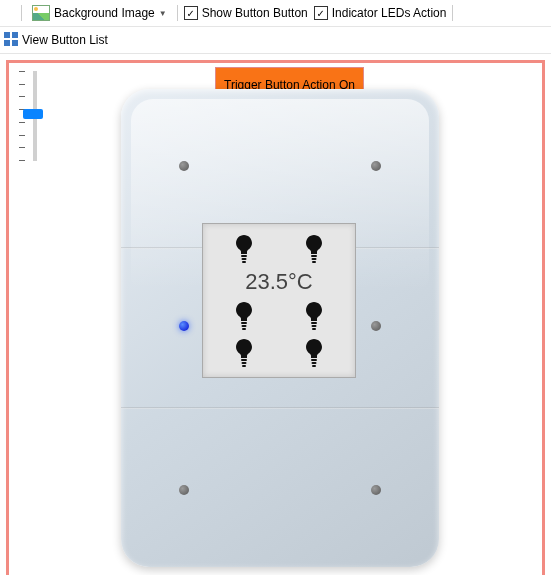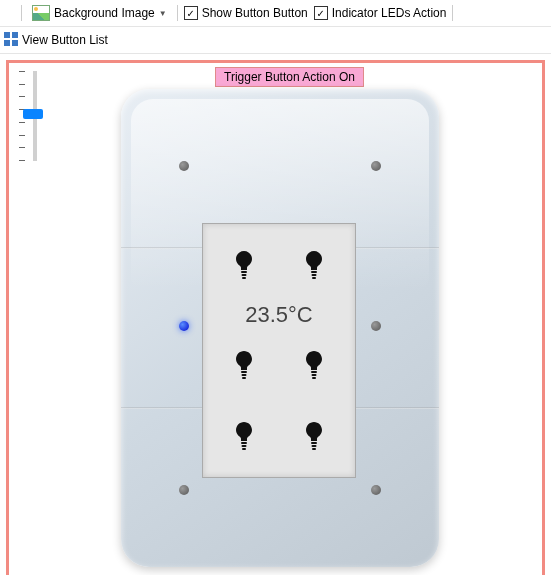--- a/index.html
+++ b/index.html
@@ -42,23 +42,23 @@
 .content {
   position: relative;
   margin: 6px;
   border: 3px solid #f28b82;
   height: 512px;
   background: #fff;
 }
 .trigger-btn {
   position: absolute;
   top: 4px; left: 206px;
-  background: #f9a8d4;
+  background: #f97316;
   border: 1px solid #e08a8a;
-  padding: 2px 8px;
+  padding: 10px 8px;
   font-size: 12px;
 }
 .slider-wrap {
   position: absolute;
   left: 8px; top: 8px;
   width: 26px; height: 90px;
   display: flex;
 }
 .slider-ticks {
   width: 10px; display: flex; flex-direction: column; justify-content: space-between;
@@ -96,21 +96,21 @@
 }
 .led {
   position: absolute; width: 10px; height: 10px; border-radius: 50%;
 }
 .led.gray { background: radial-gradient(circle at 35% 35%, #9a9a9a,#565656); }
 .led.blue { background: radial-gradient(circle at 35% 35%, #5a8dff,#0008cf); box-shadow: 0 0 6px rgba(30,80,255,0.7); }
 
 .screen {
   position: absolute;
   left: 81px; top: 134px;
-  width: 154px; height: 255px;
+  width: 154px; height: 155px;
   background: #e6e6e6;
   border: 1px solid #aaa;
   box-shadow: inset 0 0 6px rgba(0,0,0,0.15);
   display: grid;
   grid-template-columns: 1fr 1fr;
   grid-template-rows: 1fr auto 1fr 1fr;
   align-items: center;
   justify-items: center;
   padding: 8px 6px;
   box-sizing: border-box;

